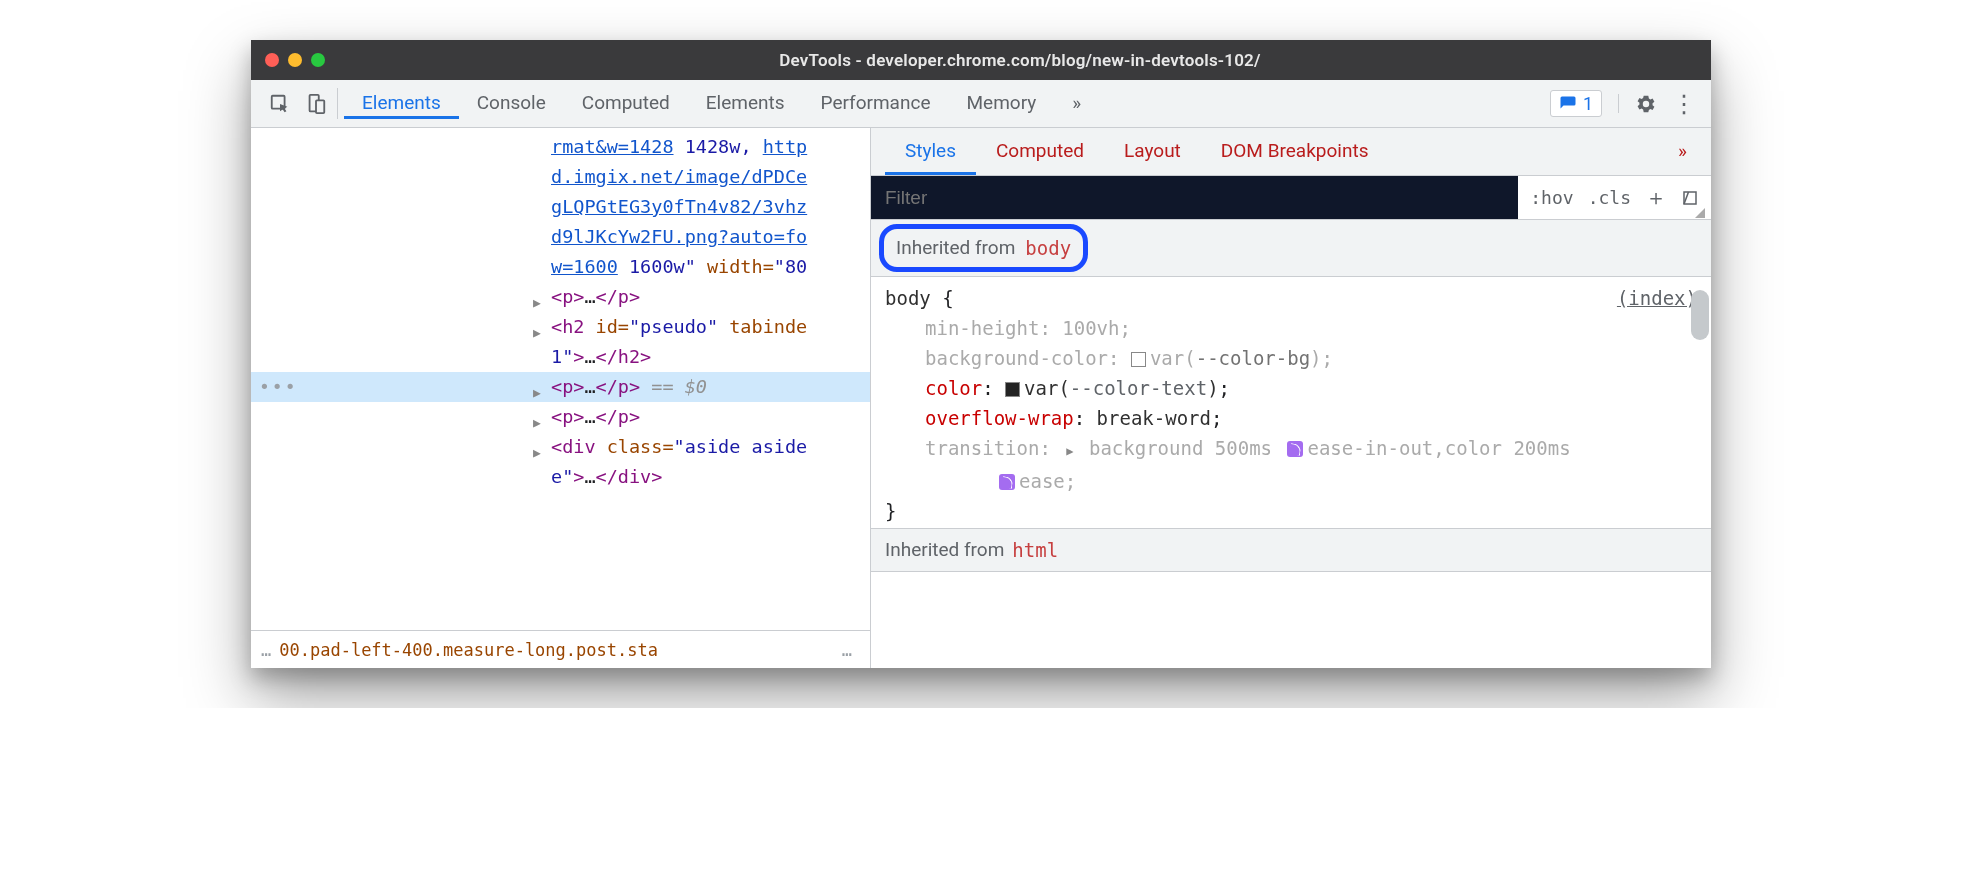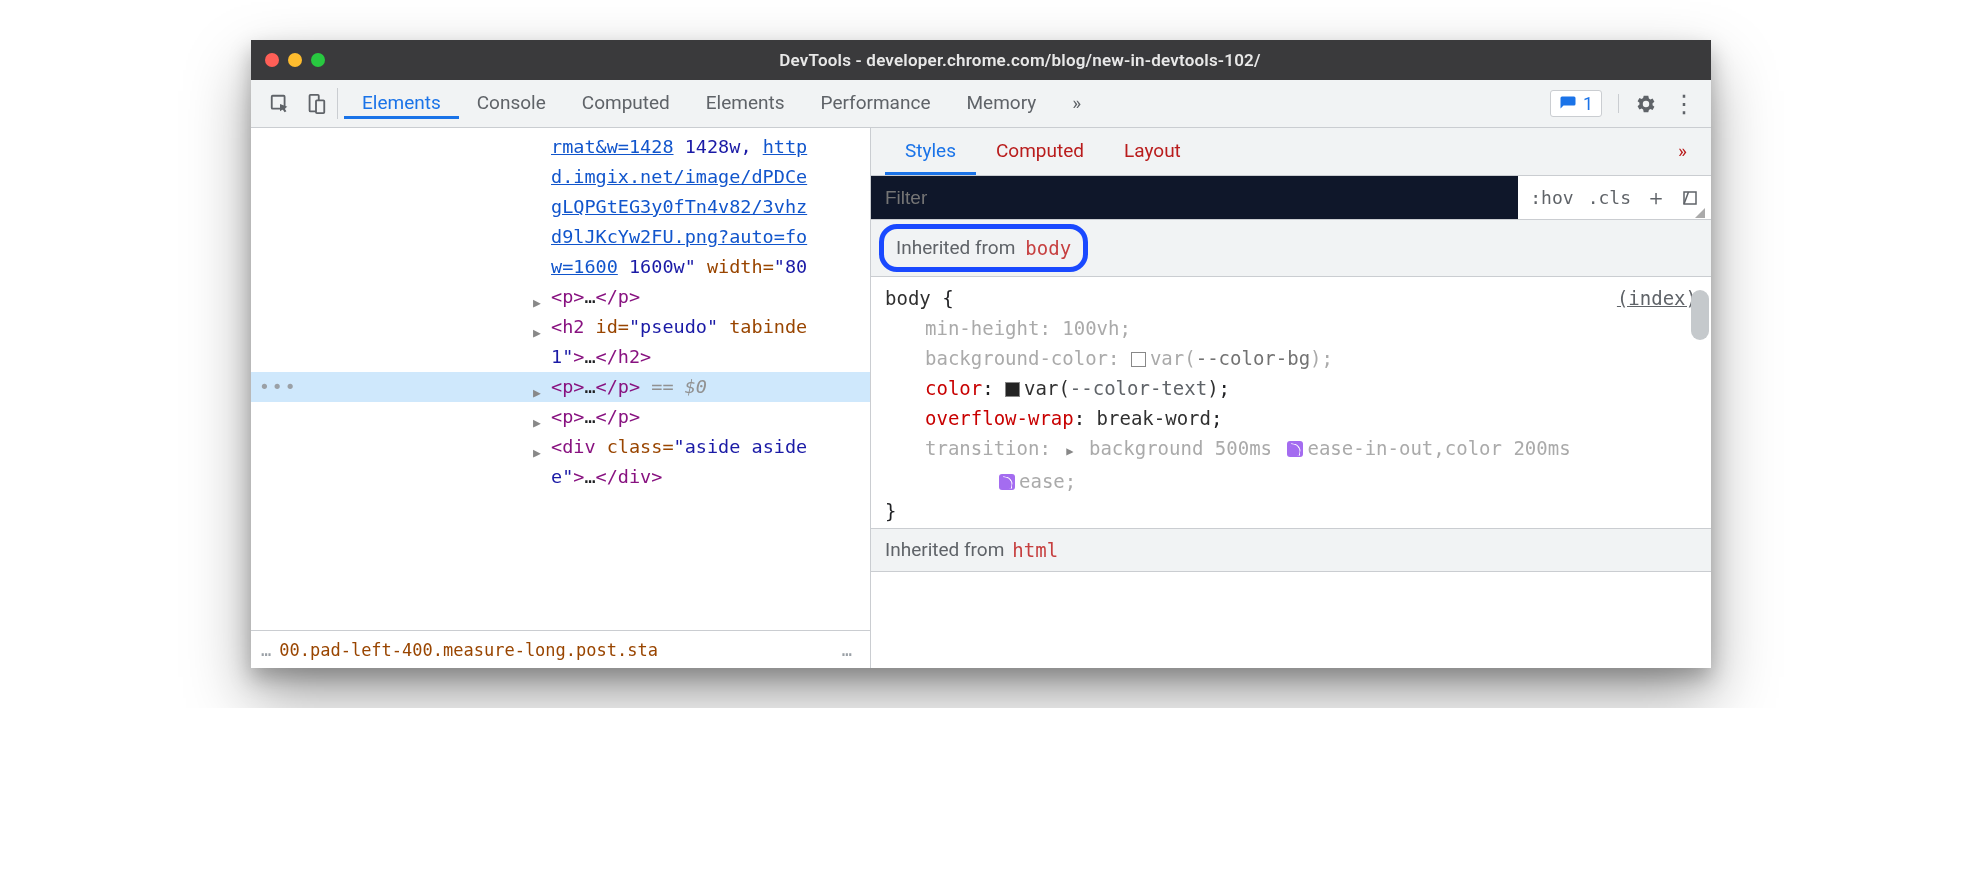--- a/index.html
+++ b/index.html
@@ -240,20 +240,21 @@
         <span style="flex:1"></span>
         <span class="dots">…</span>
       </div>
     </div>
 
     <div class="right">
       <div class="subtabs">
         <div class="subtab active">Styles</div>
         <div class="subtab">Computed</div>
         <div class="subtab">Layout</div>
+        <div class="subtab">DOM Breakpoints</div>
         <div style="flex:1"></div>
         <div class="subtab" style="padding:0 10px;">»</div>
       </div>
 
       <div class="filterbar">
         <input class="filter-input" placeholder="Filter" style="">
         <div class="filter-tools">
           <span>:hov</span>
           <span>.cls</span>
           <span class="plus-ico">＋</span>

